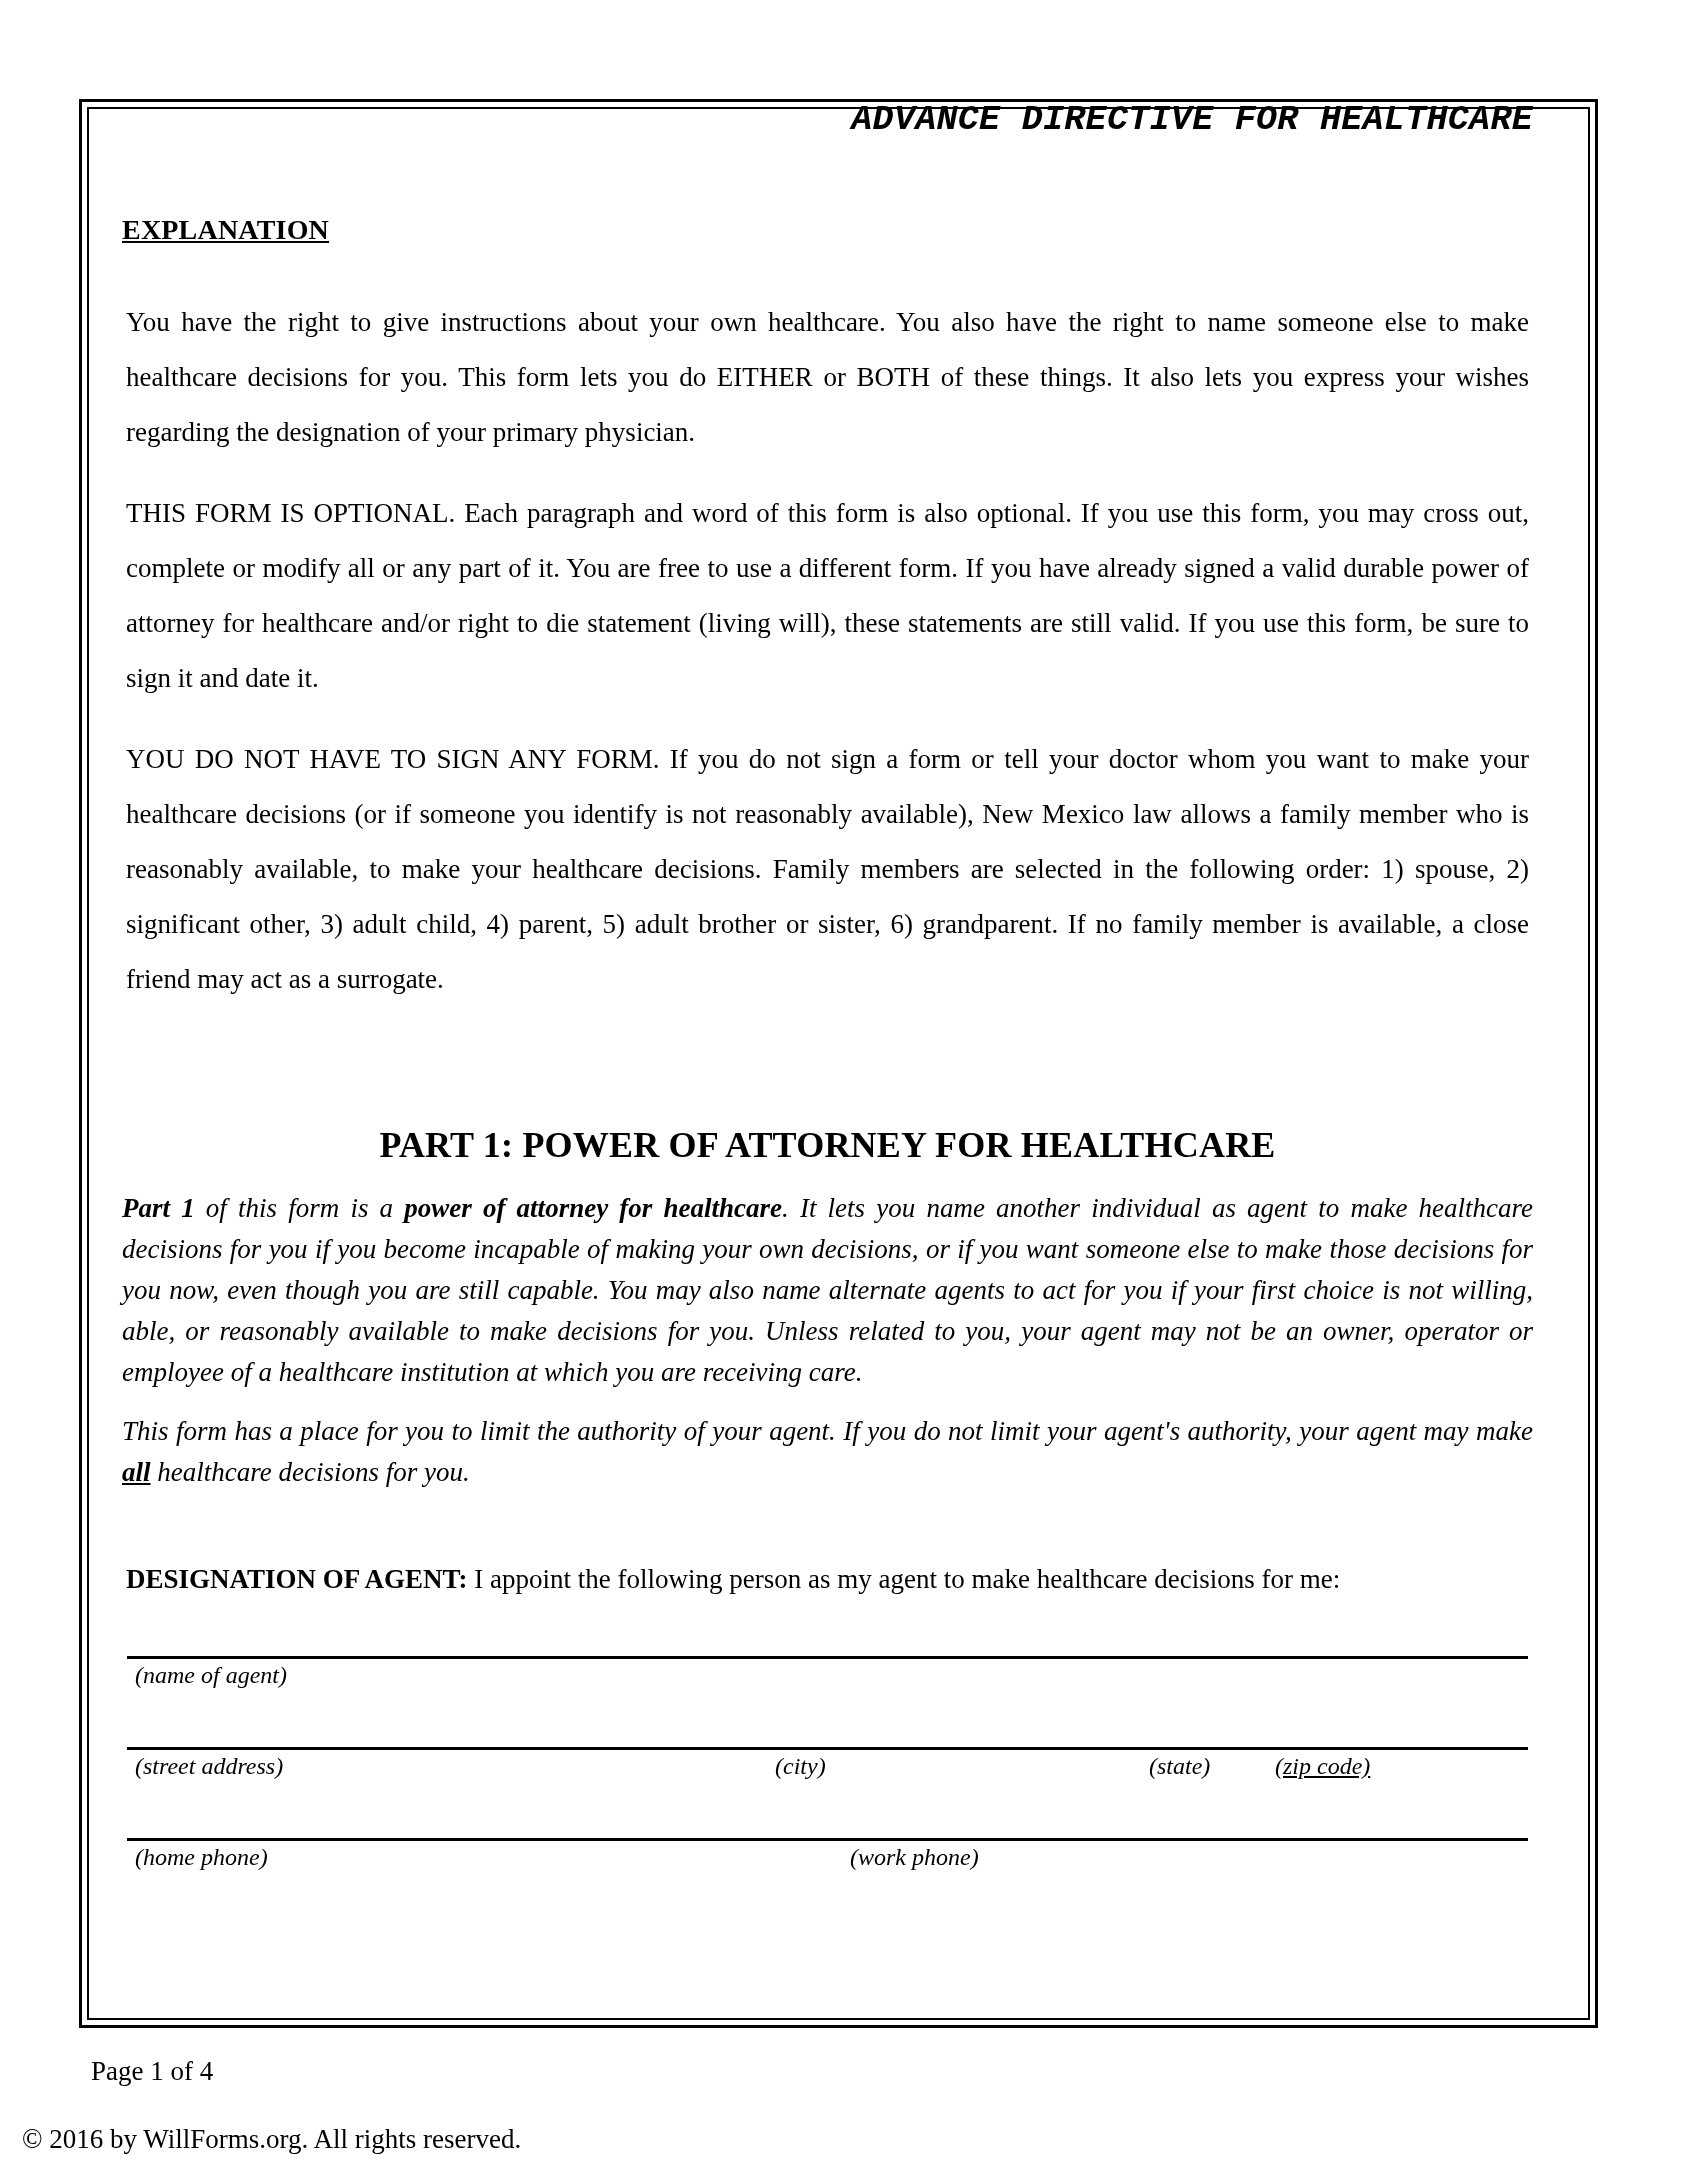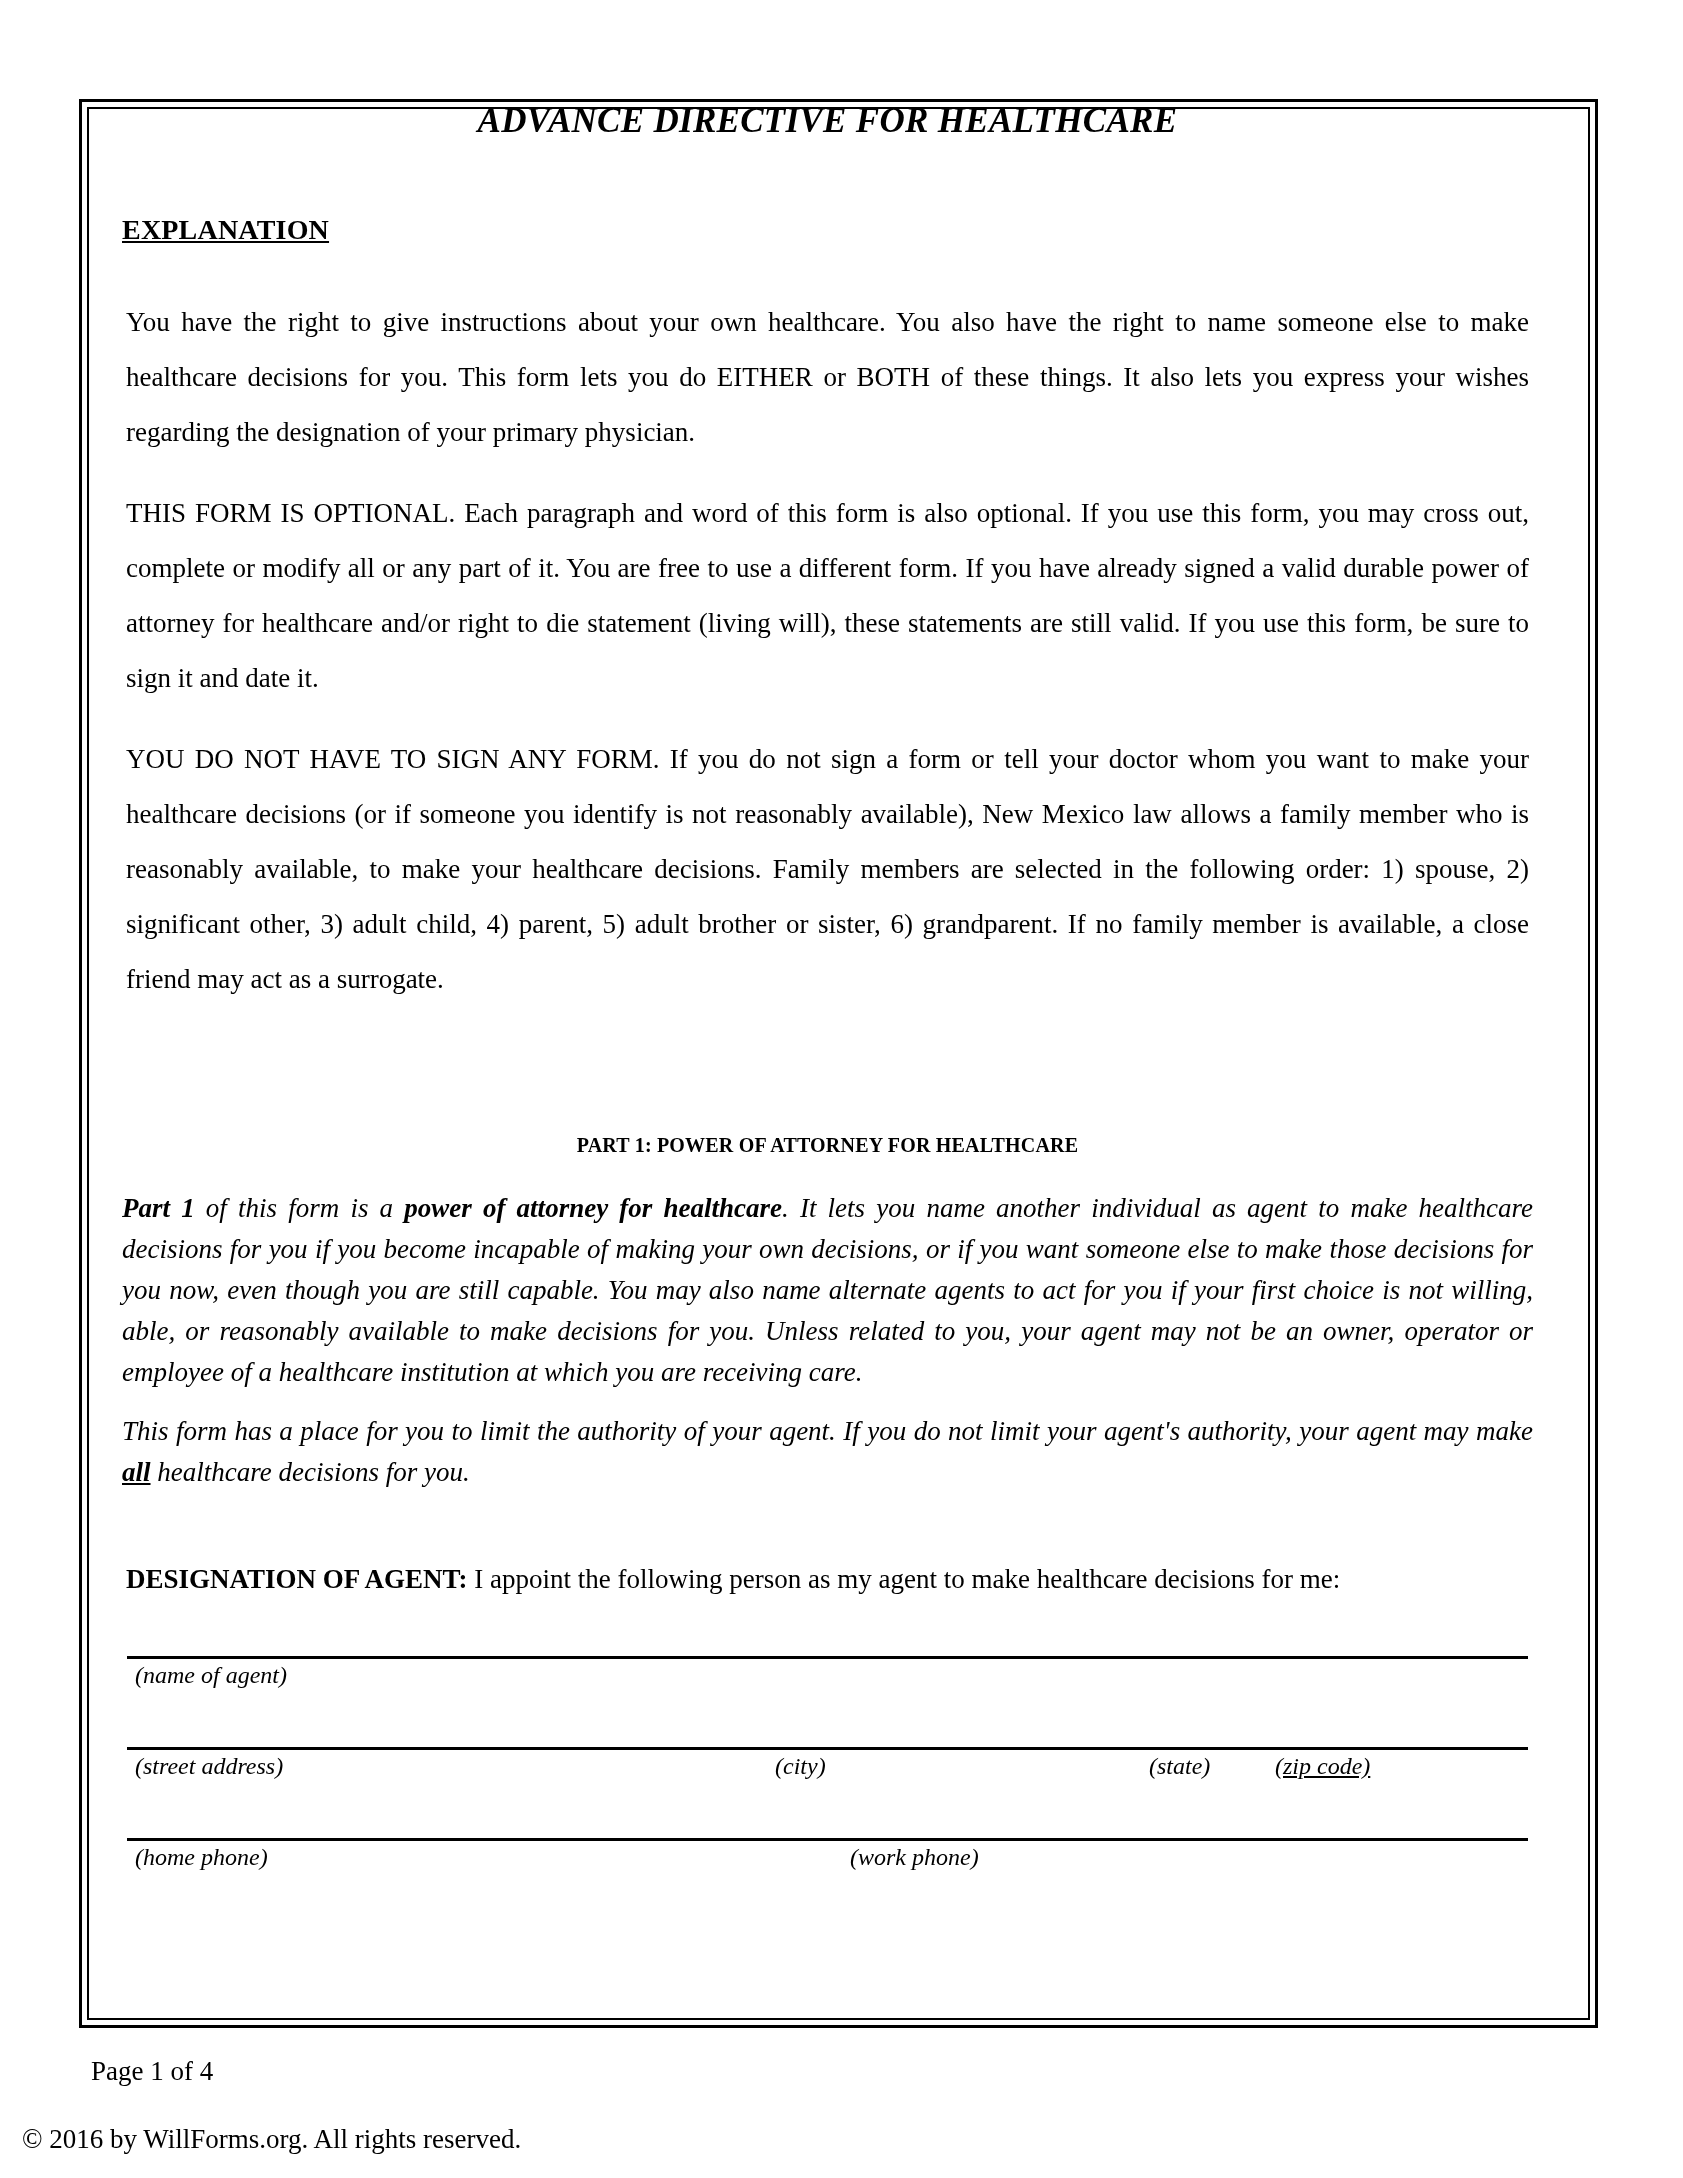--- a/index.html
+++ b/index.html
@@ -39,39 +39,40 @@
   
   #content {
     position: absolute;
     left: 122px;
     top: 99px;
     width: 1411px;
   }
 
   
   .doc-title {
-    text-align: center;
+    text-align: right;
     font-weight: bold;
     font-style: italic;
     font-size: 35px;
     line-height: 43px;
     letter-spacing: 0.3px;
+    font-family: Liberation Mono, monospace;
   }
   .section-heading {
     text-align: left;
     font-weight: bold;
     font-size: 28px;
     line-height: 34px;
     letter-spacing: 0.2px;
     text-decoration: underline;
   }
   .part-heading {
     text-align: center;
     font-weight: bold;
-    font-size: 20px;
+    font-size: 36px;
     line-height: 34px;
     letter-spacing: 0.2px;
   }
 
   
   .body-para {
     font-size: 27px;
     line-height: 55px;
     text-align: justify;
     text-justify: inter-word;

